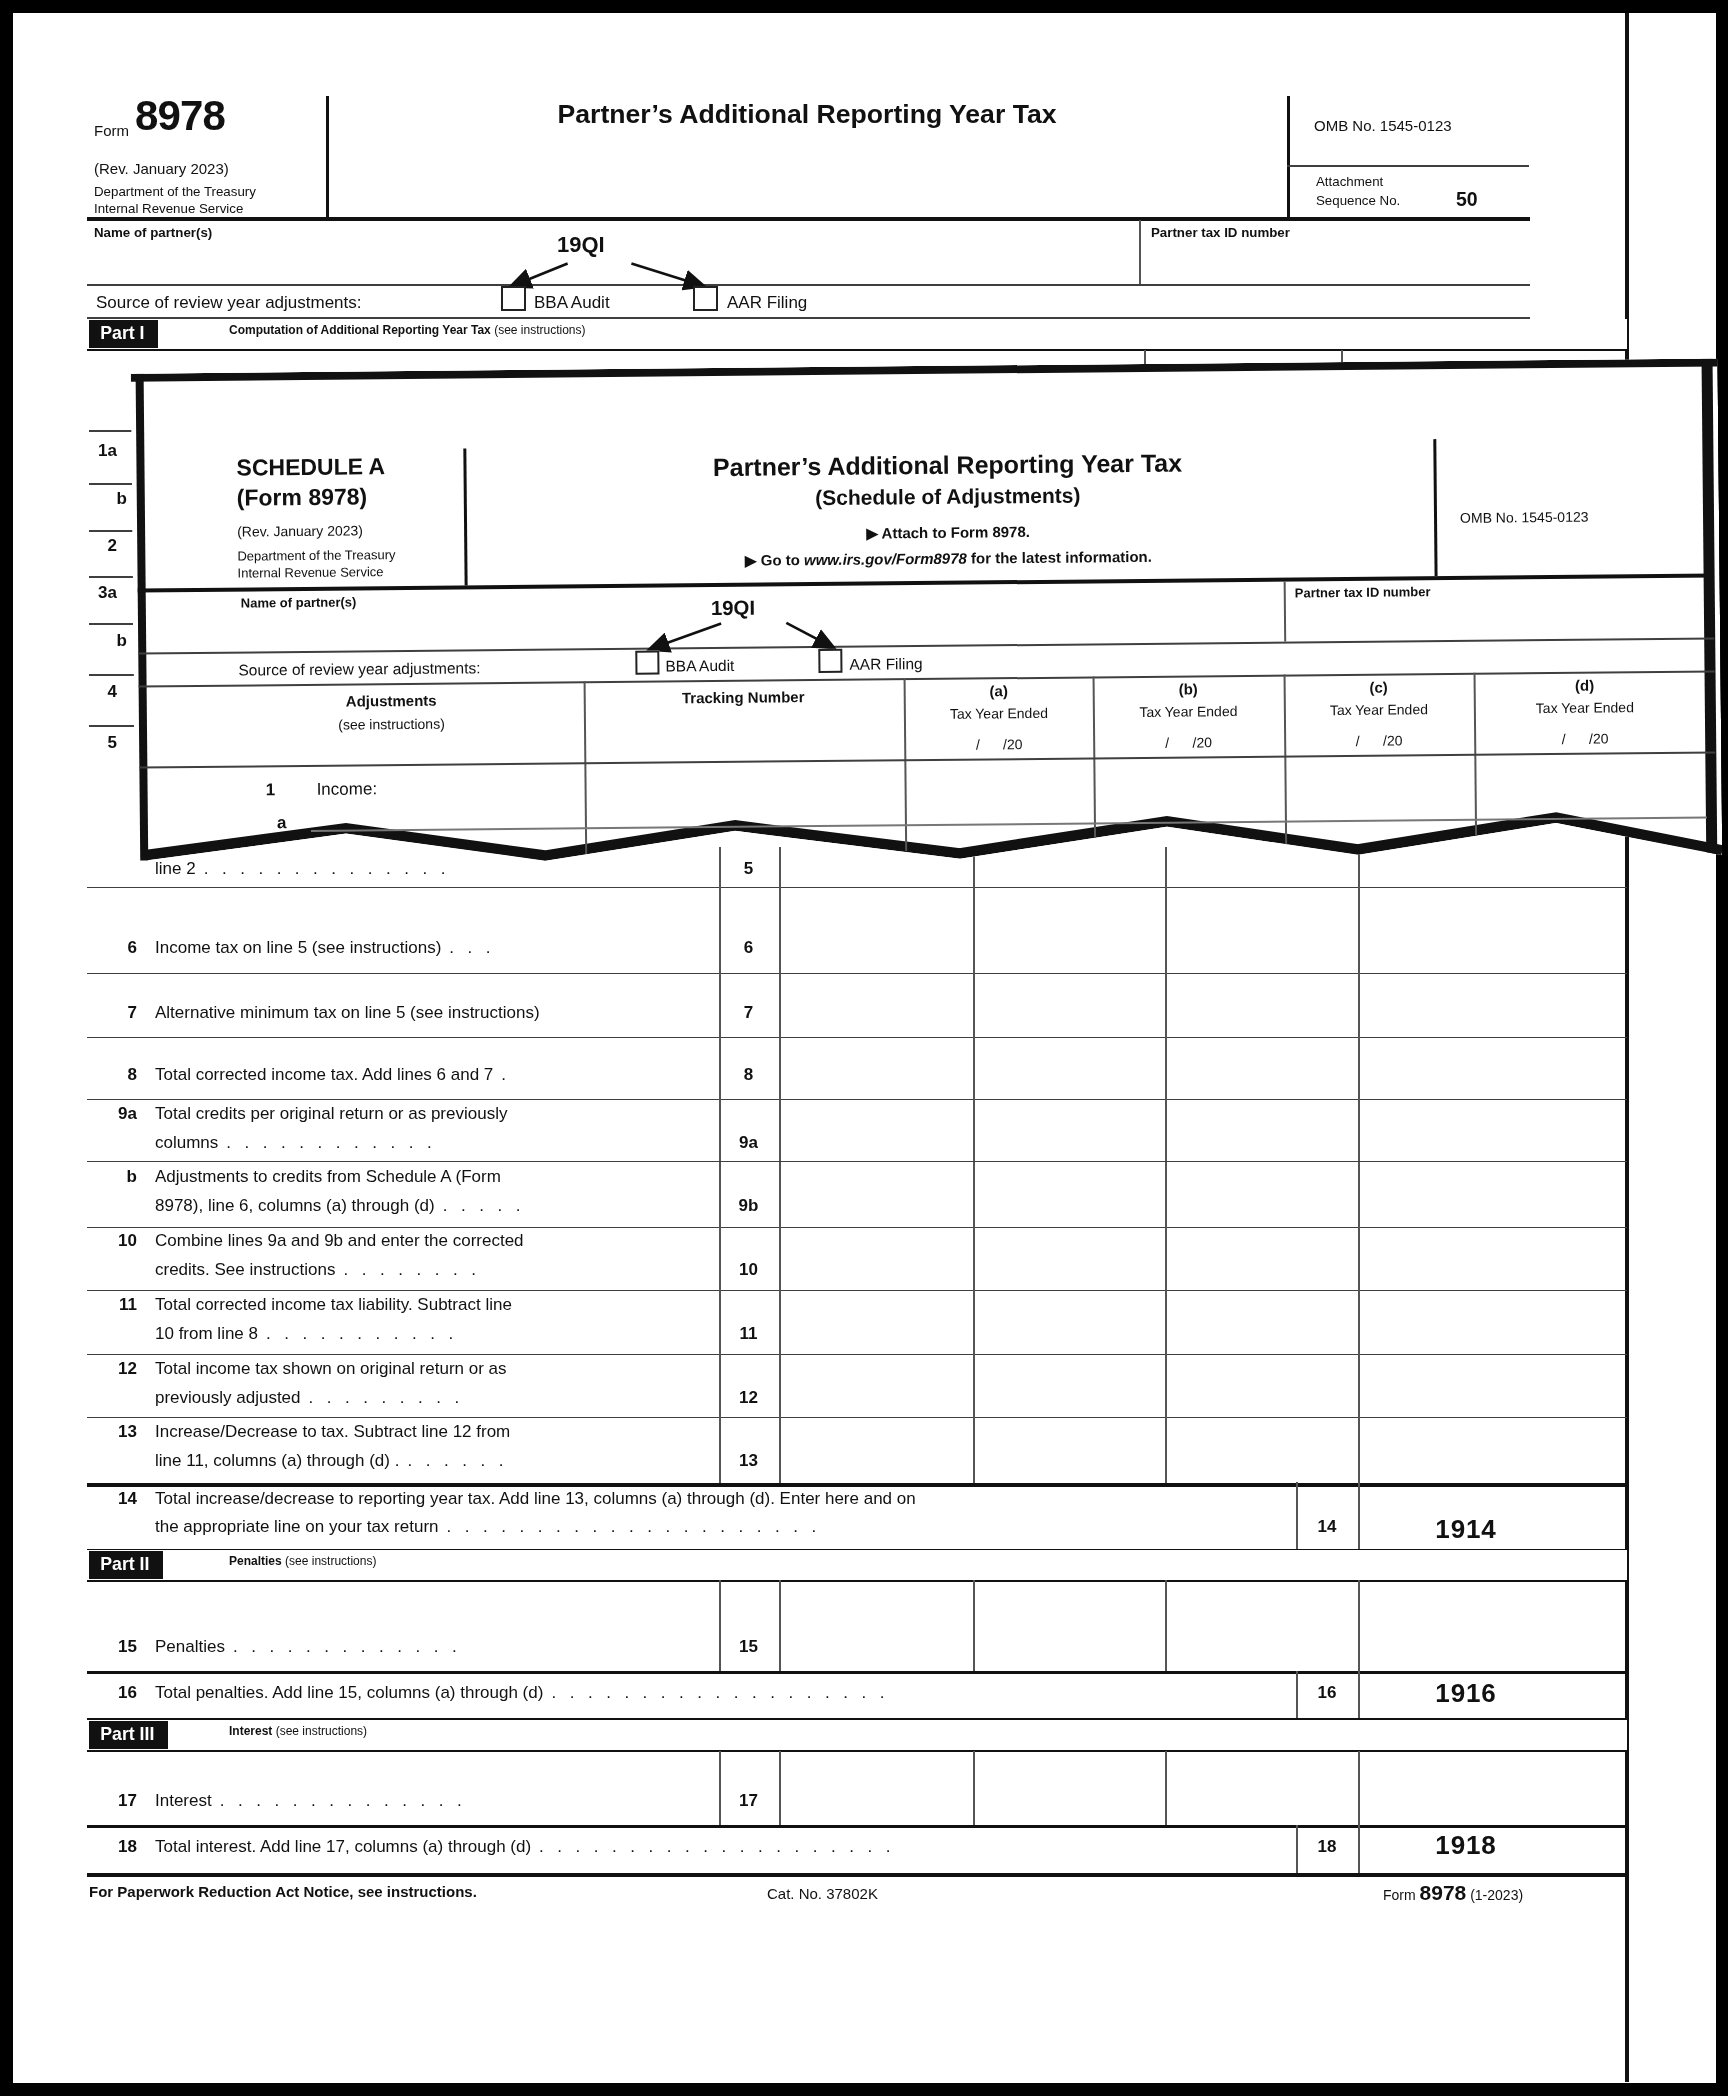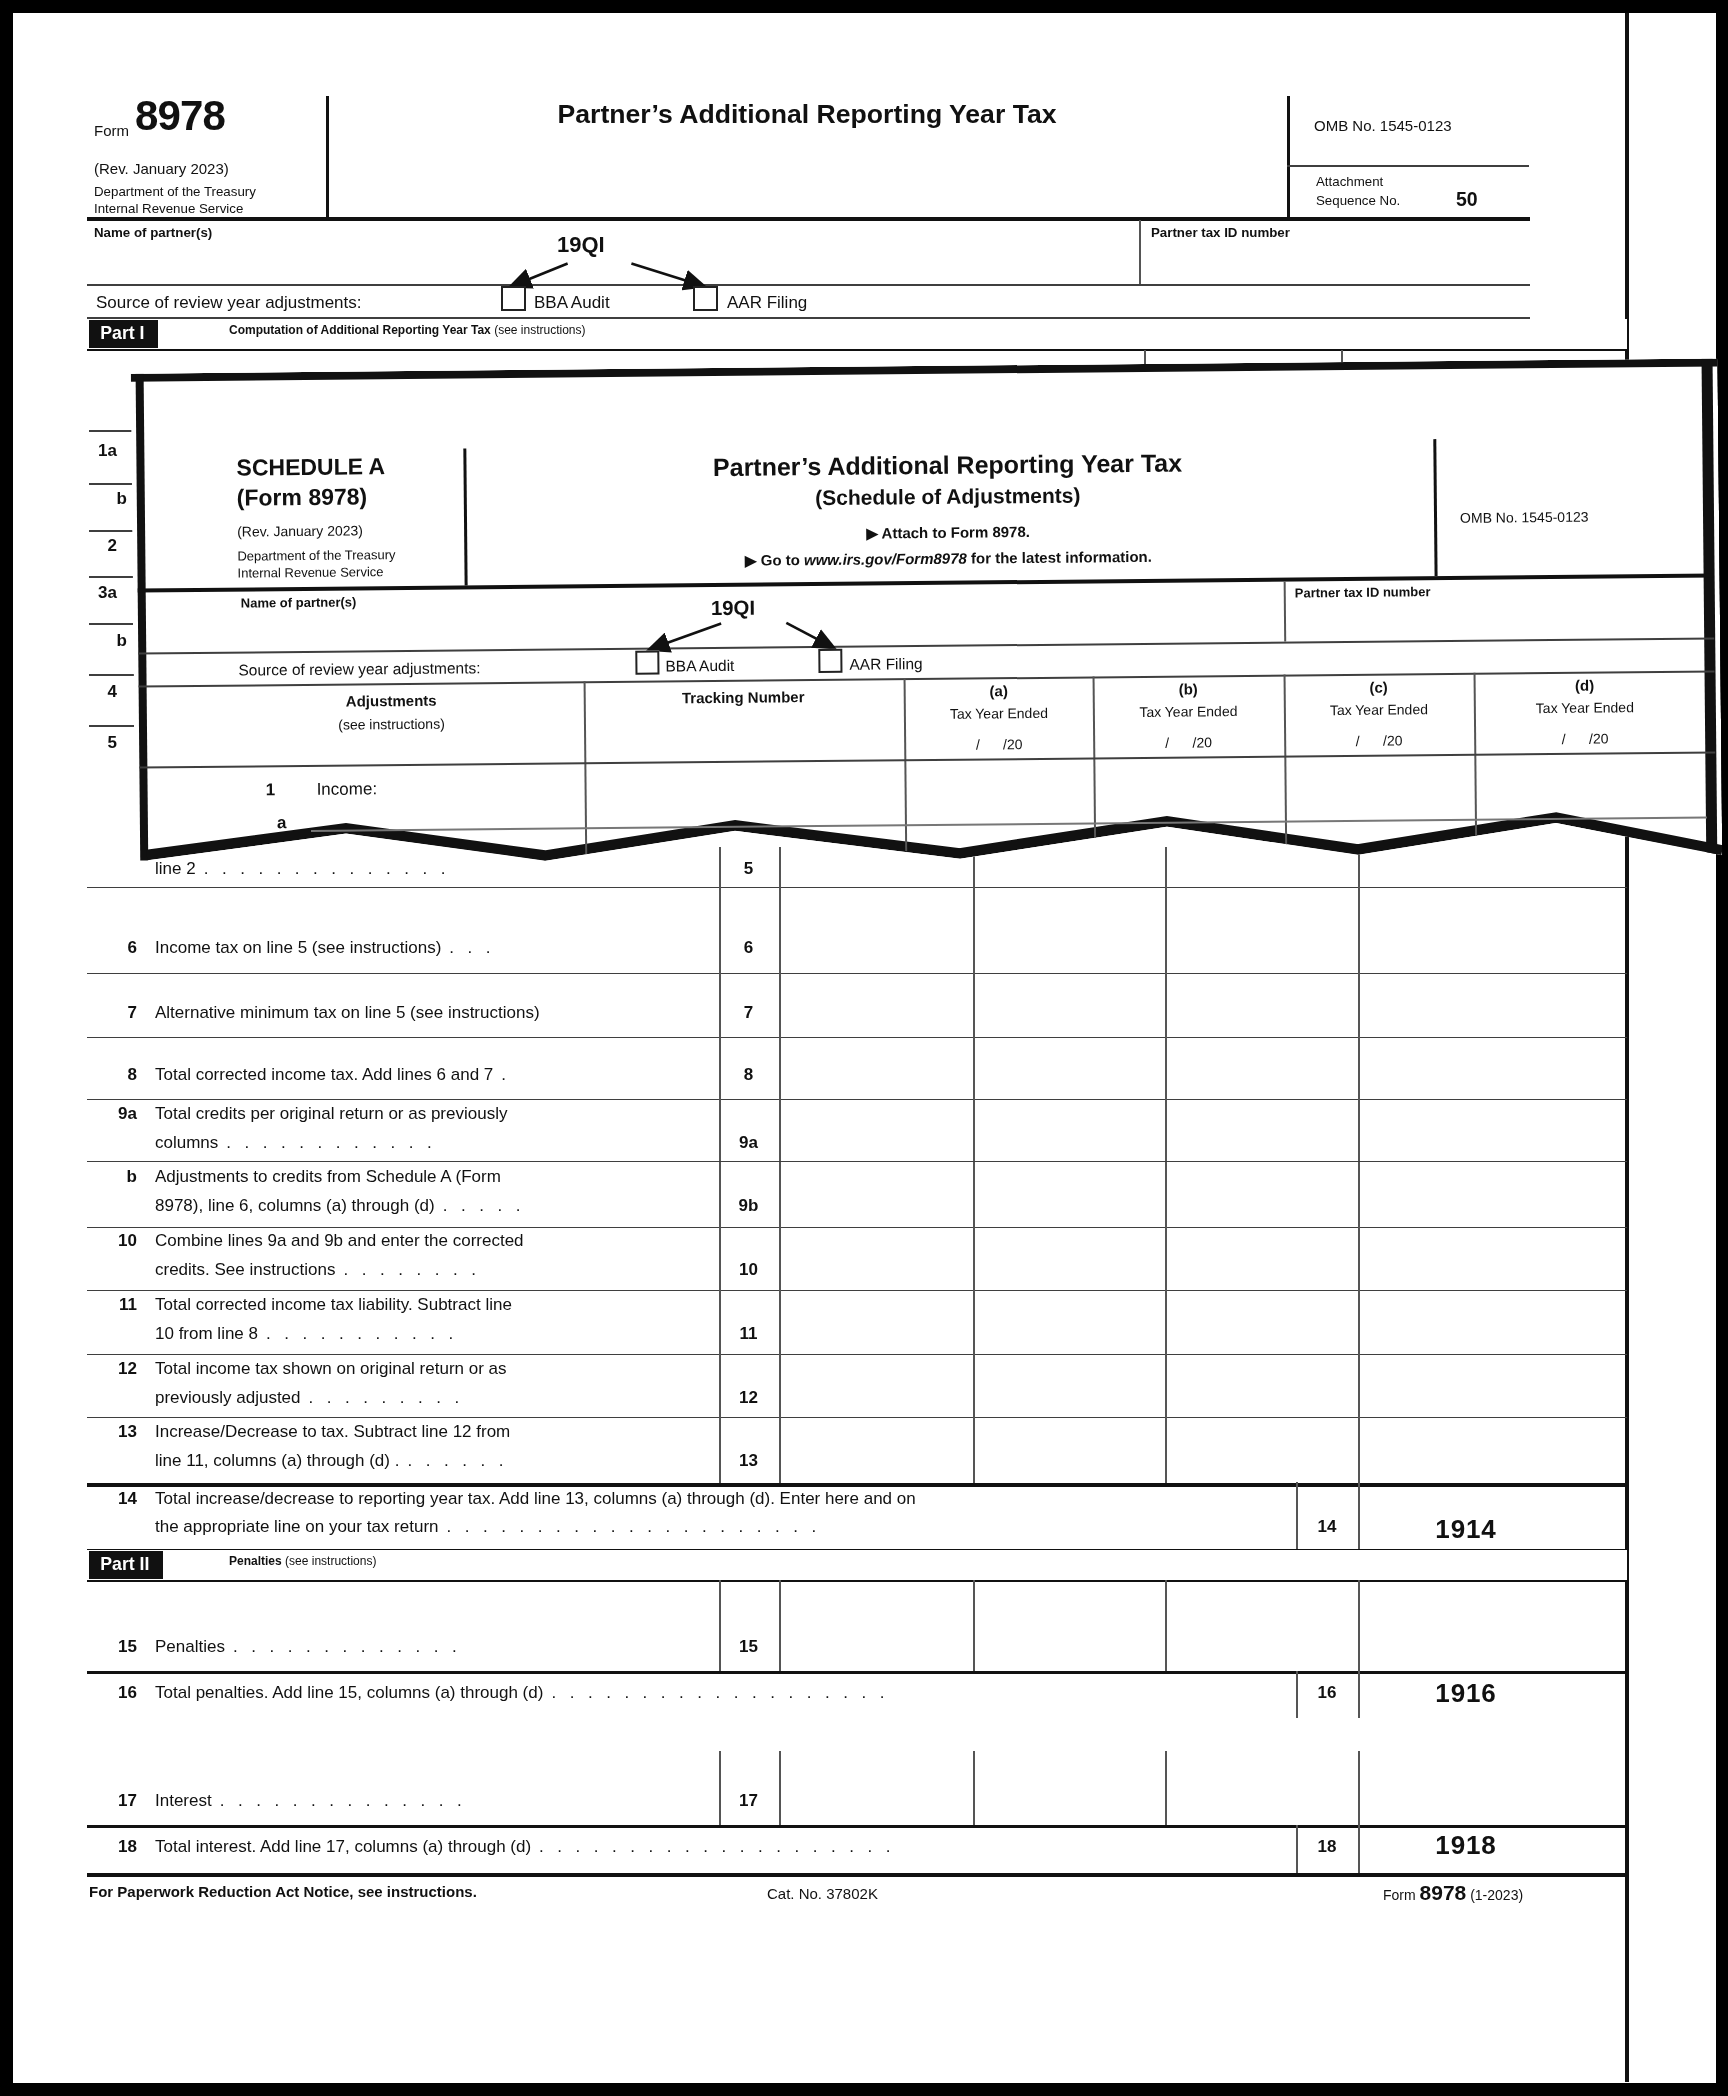--- a/index.html
+++ b/index.html
@@ -245,20 +245,24 @@
 
   <div class="row" style="top:1671px;height:47px">
     <div class="rvl" style="left:1209px"></div>
       <div class="rvl" style="left:1271px"></div>
     <span class="rno" style="top:12.4px">16</span>
     <span class="t" style="left:68px;top:12.4px"><span>Total penalties. Add line 15, columns (a) through (d)</span><span class="dots">. . . . . . . . . . . . . . . . . . .</span></span>
     <span class="num" style="left:1209px;top:12.4px;width:62px">16</span>
     <span class="val" style="left:1277px;top:7px">1916</span>
   </div>
 
+  <div class="partbar" style="top:1718px;border-top:2.7px solid #111">
+    <span class="plabel">Part III</span>
+    <span class="ptitle"><span class="b">Interest</span><span> (see instructions)</span></span>
+  </div>
 
   <div class="row" style="top:1751px;height:74px;border-bottom:3.5px solid #111">
     <div class="rvl" style="left:632px"></div>
       <div class="rvl" style="left:692px"></div>
       <div class="rvl" style="left:886px"></div>
       <div class="rvl" style="left:1078px"></div>
       <div class="rvl" style="left:1271px"></div>
     <span class="rno" style="top:40px">17</span>
     <span class="t" style="left:68px;top:40px"><span>Interest</span><span class="dots">. . . . . . . . . . . . . .</span></span>
     <span class="num" style="left:632px;top:40px">17</span>

